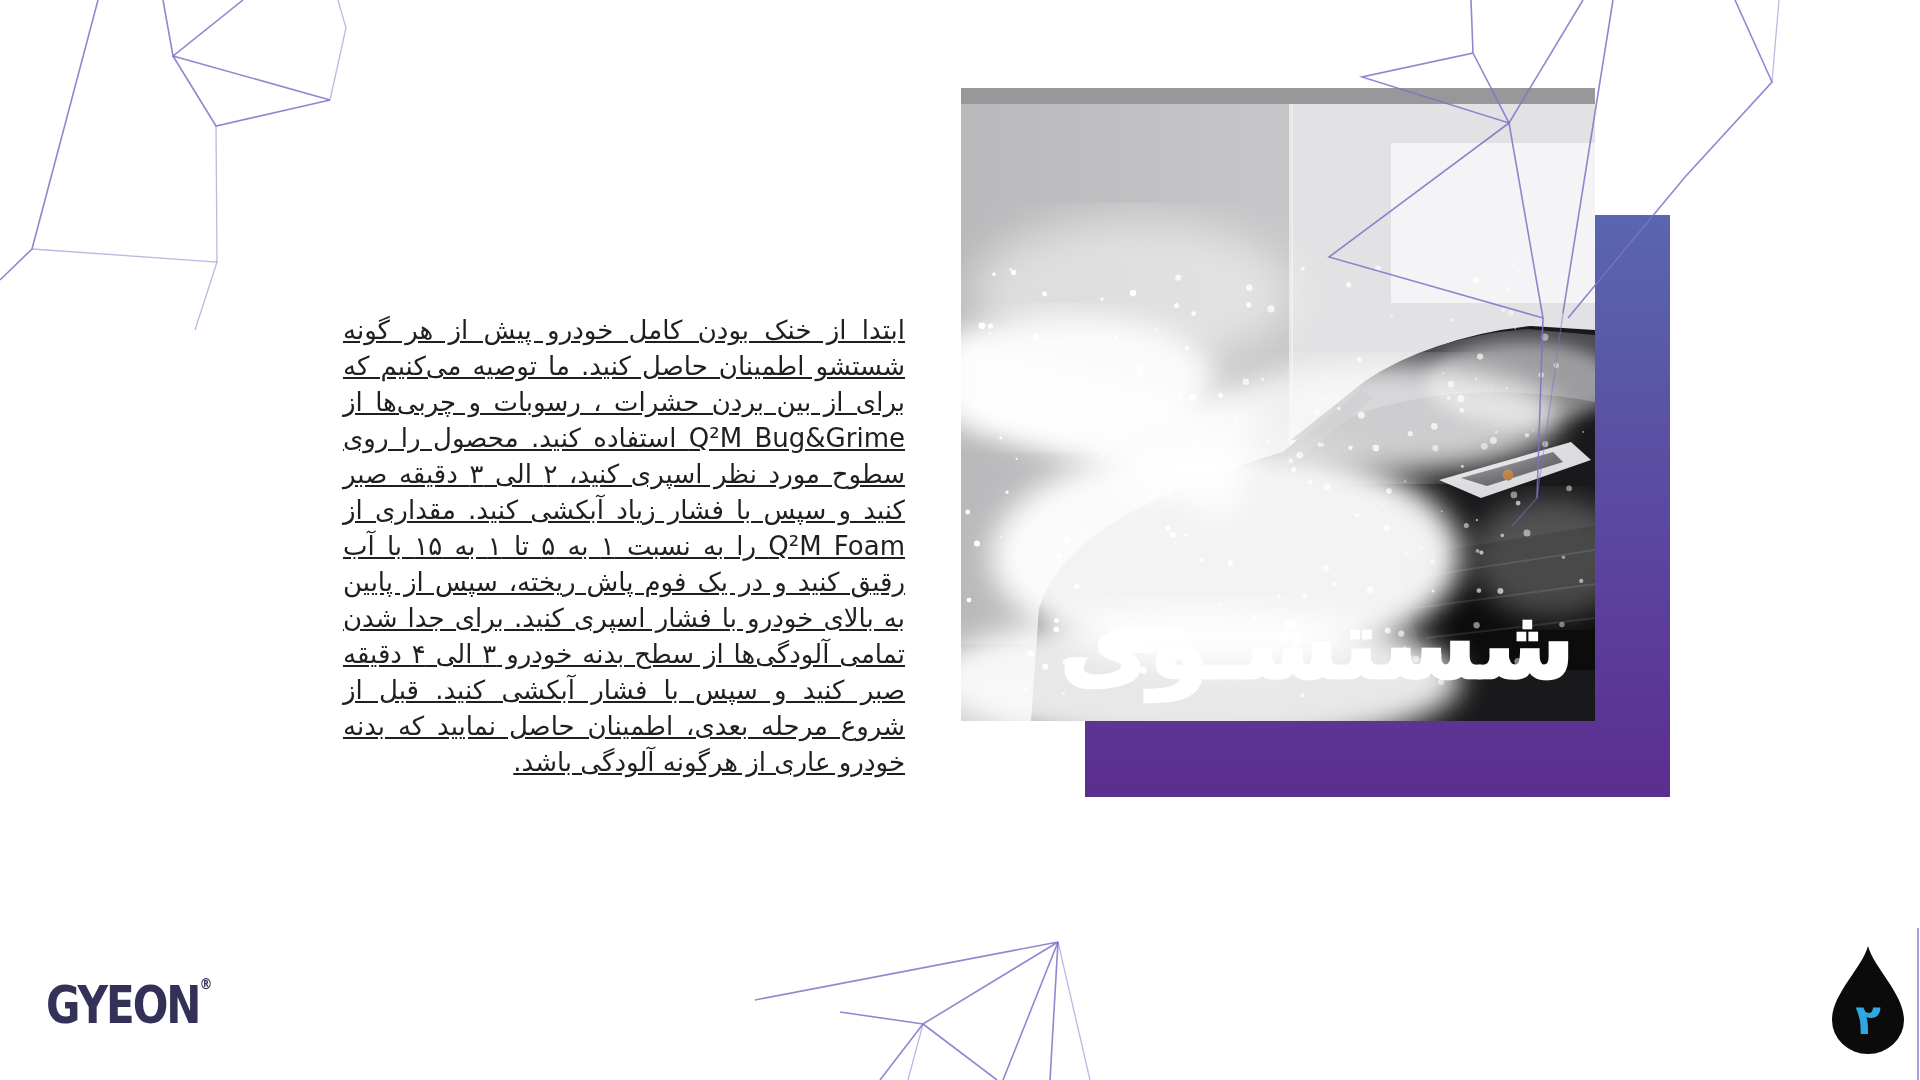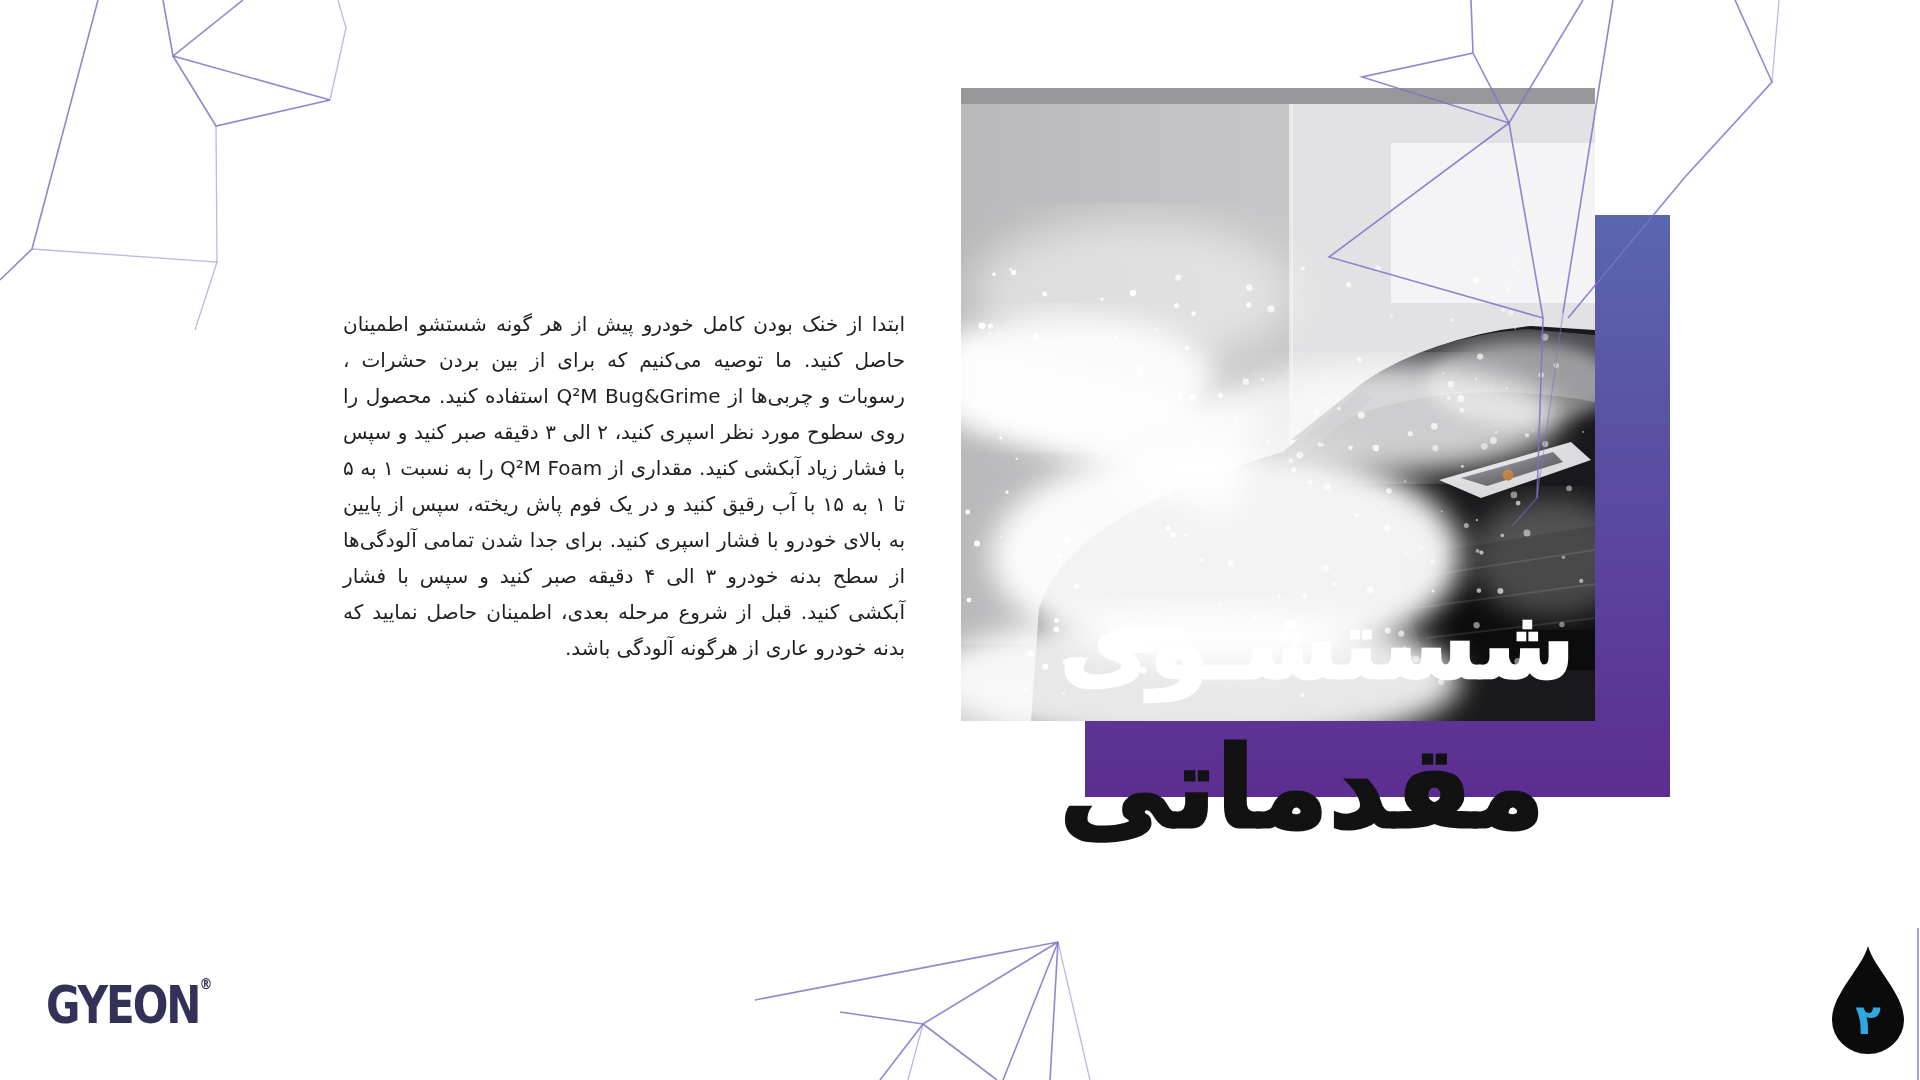--- a/index.html
+++ b/index.html
@@ -51,21 +51,21 @@
     direction:rtl;color:var(--titleblack);
     font-size:113px;line-height:140px;font-weight:bold;
     -webkit-text-stroke:3px var(--titleblack);
     white-space:nowrap;
   }
 
   
   .body-text{
     position:absolute;left:343px;top:286px;width:562px;z-index:20;
     direction:rtl;text-align:justify;text-align-last:right;
-    color:var(--bodytext);font-size:20px;line-height:36px;
+    color:var(--bodytext);font-size:26px;line-height:36px;text-decoration:underline;
   }
 
   
   .brand{
     position:absolute;left:46px;top:980px;z-index:20;color:var(--brand);
     font-weight:bold;font-size:42px;letter-spacing:-2px;
     transform:scaleY(1.22);transform-origin:left center;
     white-space:nowrap;
   }
   .brand .reg{font-size:13px;letter-spacing:0;vertical-align:28px;}
@@ -304,21 +304,20 @@
             <circle cx="310.0" cy="220.9" r="3.6" fill="#ffffff" opacity="0.72"></circle>
             <circle cx="83.6" cy="205.7" r="2.5" fill="#ffffff" opacity="0.97"></circle>
             <circle cx="149.6" cy="541.2" r="1.7" fill="#ffffff" opacity="0.93"></circle>
             <circle cx="556.9" cy="573.4" r="3.5" fill="#ffffff" opacity="0.49"></circle>
           </g>
       </g>
     </svg>
   </div>
 
   <div class="title-white">شستشـوی</div>
-  <div class="title-black">مقدماتی</div>
 
   <p class="body-text" dir="rtl">ابتدا از خنک بودن کامل خودرو پیش از هر گونه شستشو اطمینان حاصل کنید. ما توصیه می‌کنیم که برای از بین بردن حشرات ، رسوبات و چربی‌ها از Q²M Bug&amp;Grime استفاده کنید. محصول را روی سطوح مورد نظر اسپری کنید، ۲ الی ۳ دقیقه صبر کنید و سپس با فشار زیاد آبکشی کنید. مقداری از Q²M Foam را به نسبت ۱ به ۵ تا ۱ به ۱۵ با آب رقیق کنید و در یک فوم پاش ریخته، سپس از پایین به بالای خودرو با فشار اسپری کنید. برای جدا شدن تمامی آلودگی‌ها از سطح بدنه خودرو ۳ الی ۴ دقیقه صبر کنید و سپس با فشار آبکشی کنید. قبل از شروع مرحله بعدی، اطمینان حاصل نمایید که بدنه خودرو عاری از هرگونه آلودگی باشد.</p>
 
   <div class="brand"><span>GYEON</span><span class="reg">®</span></div>
 
   <div class="page-drop">
     <svg width="84" height="114" viewBox="0 0 84 114">
       <path d="M42,4 C48,26 78,52 78,78 a36,34 0 1 1 -72,0 C6,52 36,26 42,4 Z" fill="var(--dropfill)"></path>
       <text x="42" y="92" text-anchor="middle" font-size="42" fill="var(--pagenum)">۲</text>
     </svg>

